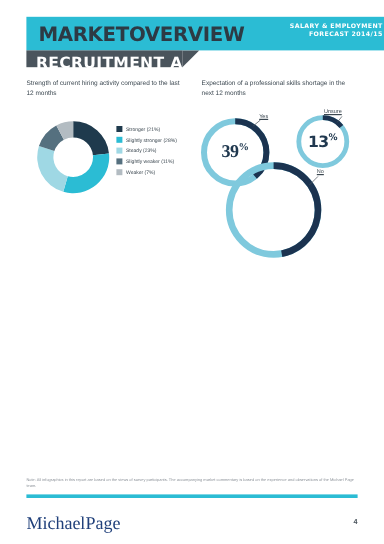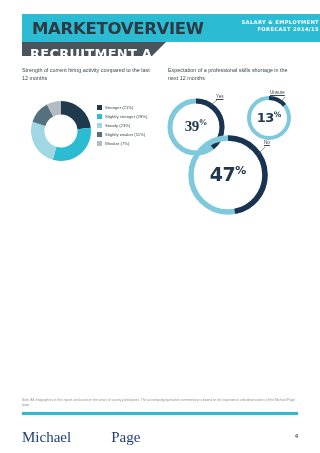--- a/index.html
+++ b/index.html
@@ -196,21 +196,21 @@
     position: absolute;
     left: 22px;
     top: 428px;
     font-size: 15px;
     color: #1f3f7a;
     font-family: "Liberation Serif", serif;
     line-height: 18px;
     white-space: nowrap;
   }
   #logo .mp-bold { font-weight: normal; }
-  #logo .mp-light { font-weight: normal; padding-left: 40px; }
+  #logo .mp-light { font-weight: normal; }
   #page-number {
     position: absolute;
     right: 22px;
     top: 433px;
     font-size: 6px;
     font-weight: bold;
     color: #4a545c;
     font-family: "Liberation Sans", sans-serif;
   }
 </style>
@@ -291,21 +291,20 @@
     <div class="ring-value" style="top:16px;font-size:13px;"><span>13</span><sup>%</sup></div>
     <div class="ring-label" style="left:25px;top:-4px;">Unsure</div>
   </div>
 
   <div class="ring-wrap" id="ring-no">
     <svg viewBox="0 0 86 86" width="86" height="86">
       <circle cx="43" cy="43" r="37" fill="none" stroke="#7fc9dd" stroke-width="5.5"></circle>
       <circle class="ring-arc" cx="43" cy="43" r="37" fill="none" stroke="#1b3350" stroke-width="5.5" stroke-dasharray="109.26459249185301 123.21326387379169" transform="rotate(-90 43 43)"></circle>
       <path d="M73 22 L80 15" stroke="#4a545c" stroke-width="0.6" fill="none"></path>
     </svg>
-    <div class="ring-value" style="top:31px;font-size:19px;"><span>47</span><sup>%</sup></div>
     <div class="ring-label" style="left:79px;top:8px;">No</div>
   </div>
 
 </div>
 
 <div id="footnote">Note: All infographics in this report are based on the views of survey participants. The accompanying market commentary is based on the experience and observations of the Michael Page team.</div>
 <div id="footer-rule"></div>
 <div id="logo"><span class="mp-bold">Michael</span><span class="mp-light">Page</span></div>
 <div id="page-number">4</div>
 

